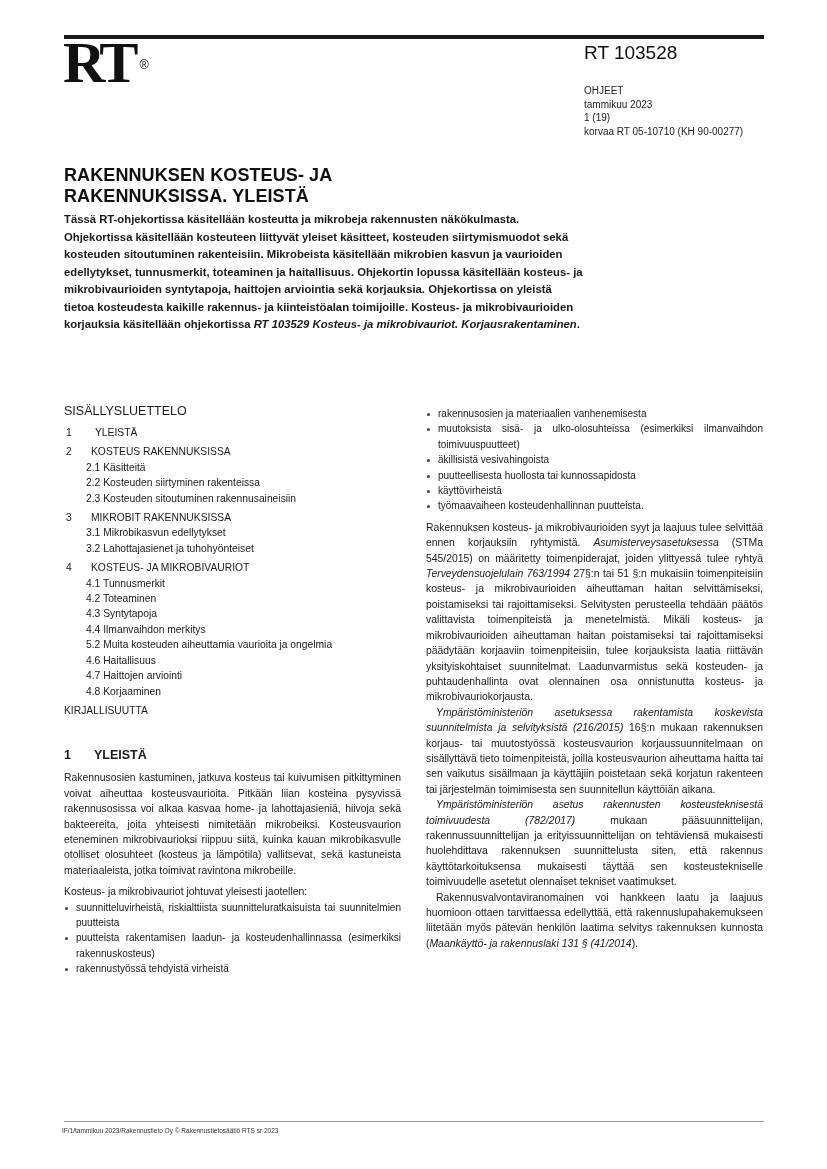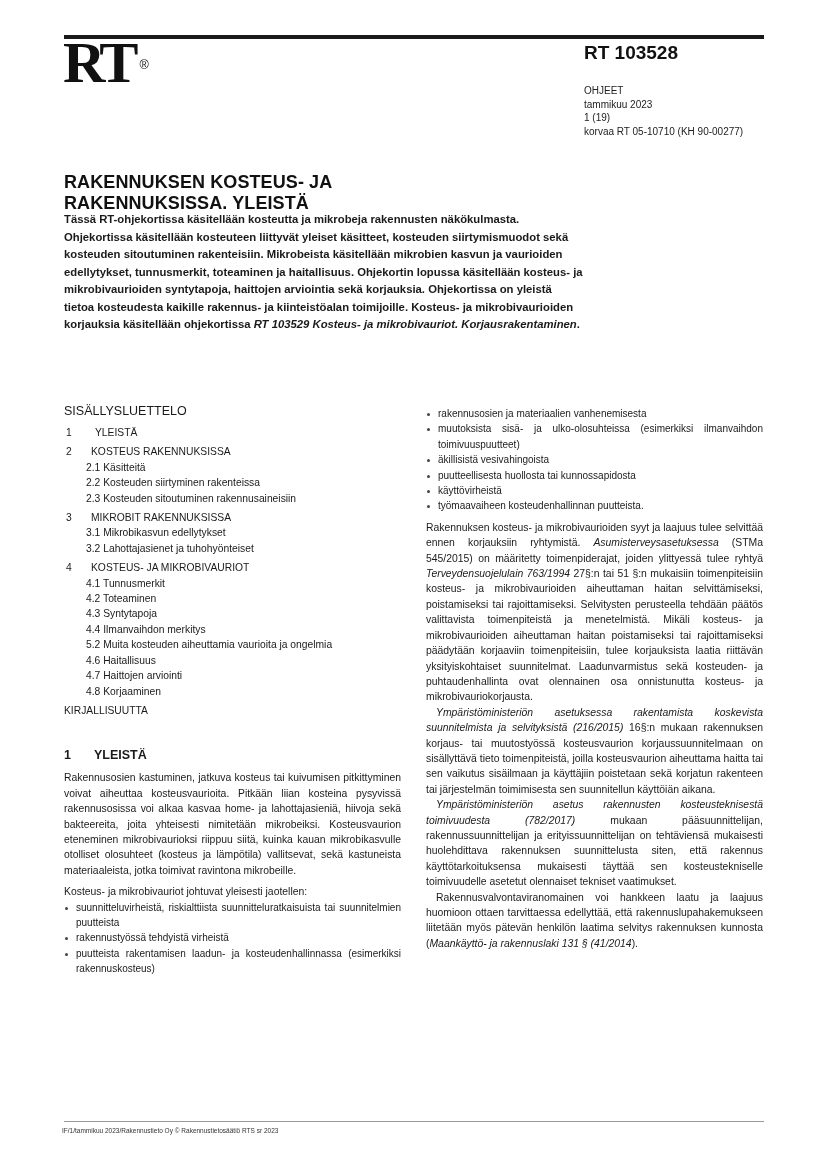--- a/index.html
+++ b/index.html
@@ -19,29 +19,29 @@
       color: #111;
       transform: scaleX(1.05); transform-origin: left top;
     }
     .logo .reg {
       font-family: "Liberation Sans", sans-serif; font-weight: normal;
       font-size: 12px; letter-spacing: 0; vertical-align: top;
       position: relative; top: 2px; left: 5px;
     }
     .doc-number {
       position: absolute; left: 584px; top: 42px;
-      font-size: 19px; font-weight: bold; color: #111;
+      font-size: 19px; font-weight: normal; color: #111;
     }
     .meta {
       position: absolute; left: 584px; top: 84px;
       font-size: 10px; line-height: 13.5px; color: #222;
     }
     .meta div { white-space: nowrap; }
     .doc-title {
-      position: absolute; left: 64px; top: 172px; margin: 0;
+      position: absolute; left: 64px; top: 165px; margin: 0;
       font-size: 18px; line-height: 21px; font-weight: bold; color: #111;
       letter-spacing: 0.1px;
     }
     .lead {
       position: absolute; left: 64px; top: 211px; width: 520px; margin: 0;
       font-size: 11.3px; line-height: 17.5px; font-weight: bold; color: #1a1a1a;
     }
     .lead i { font-style: italic; margin-top: 36px; }
 
     .col-left { position: absolute; left: 64px; top: 404px; width: 337px; }
@@ -142,22 +142,22 @@
   </div>
 
   <h2 class="section-h">
     <span class="num">1</span>
     <span>YLEISTÄ</span>
   </h2>
   <p class="body">Rakennusosien kastuminen, jatkuva kosteus tai kuivumisen pitkittyminen voivat aiheuttaa kosteusvaurioita. Pitkään liian kosteina pysyvissä rakennusosissa voi alkaa kasvaa home- ja lahottajasieniä, hiivoja sekä bakteereita, joita yhteisesti nimitetään mikrobeiksi. Kosteusvaurion eteneminen mikrobivaurioksi riippuu siitä, kuinka kauan mikrobikasvulle otolliset olosuhteet (kosteus ja lämpötila) vallitsevat, sekä kastuneista materiaaleista, jotka toimivat ravintona mikrobeille.</p>
   <p class="body intro-line" style="text-align:left">Kosteus- ja mikrobivauriot johtuvat yleisesti jaotellen:</p>
   <ul class="bullets">
     <li>suunnitteluvirheistä, riskialttiista suunnitteluratkaisuista tai suunnitelmien puutteista</li>
+    <li>puutteista rakentamisen laadun- ja kosteudenhallinnassa (esimerkiksi rakennuskosteus)</li>
     <li>rakennustyössä tehdyistä virheistä</li>
-    <li>puutteista rakentamisen laadun- ja kosteudenhallinnassa (esimerkiksi rakennuskosteus)</li>
   </ul>
 </div>
 
 <div class="col-right">
   <ul class="bullets">
     <li>rakennusosien ja materiaalien vanhenemisesta</li>
     <li>muutoksista sisä- ja ulko-olosuhteissa (esimerkiksi ilmanvaihdon toimivuuspuutteet)</li>
     <li>äkillisistä vesivahingoista</li>
     <li>puutteellisesta huollosta tai kunnossapidosta</li>
     <li>käyttövirheistä</li>

